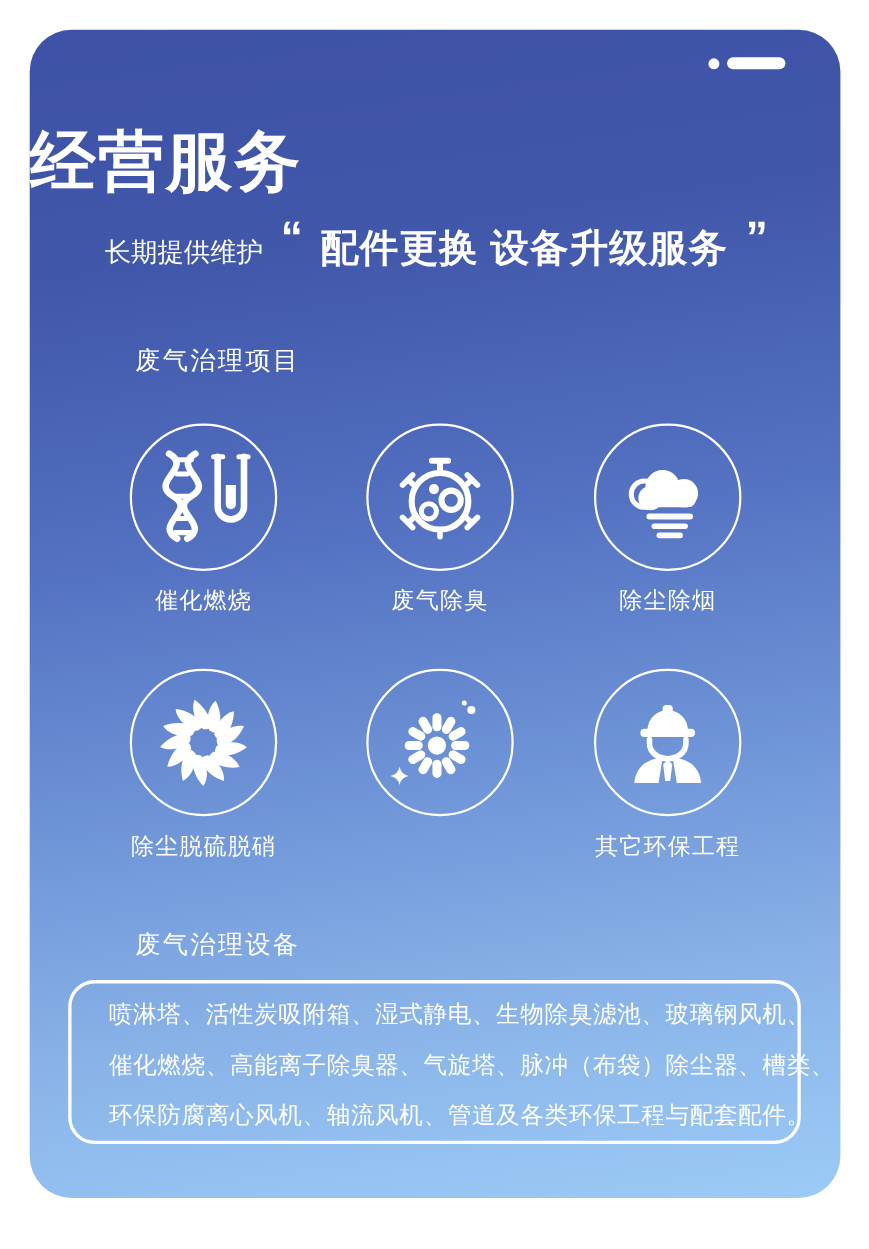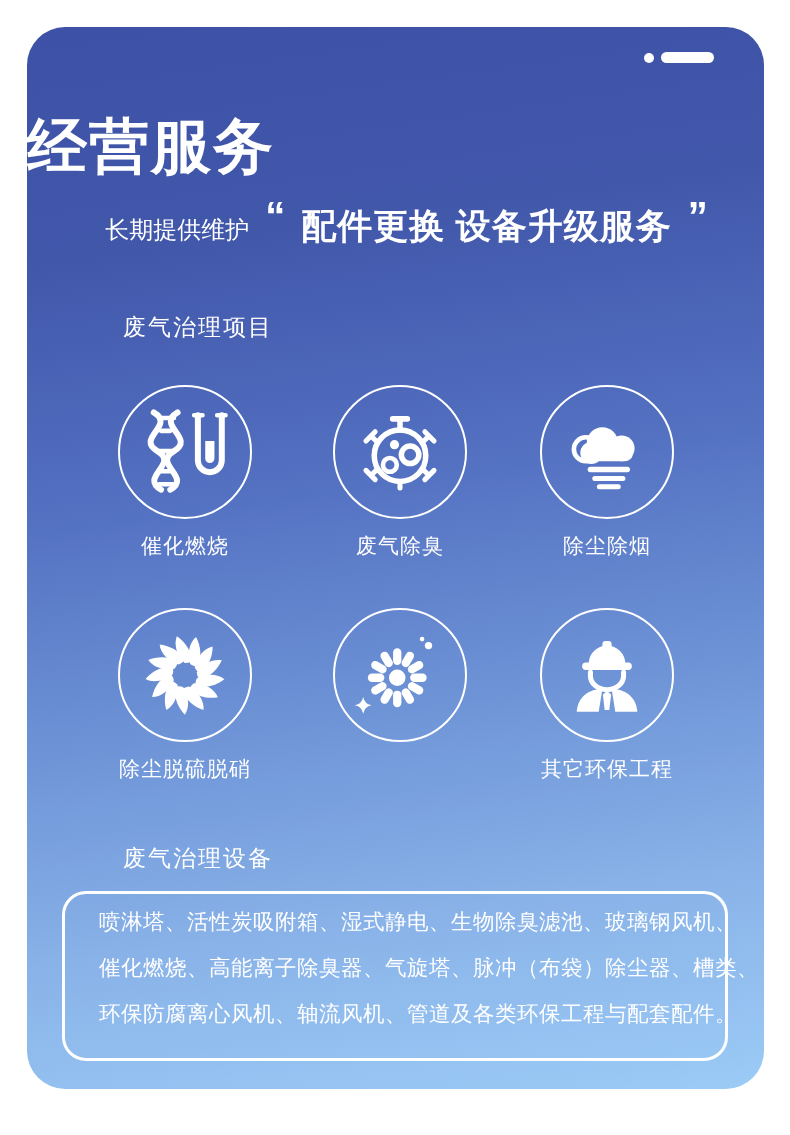--- a/index.html
+++ b/index.html
@@ -13,38 +13,38 @@
     border-radius:38px;
     background:linear-gradient(172deg,#3D52A6 0%,#4157AA 20%,#5370C1 42%,#6E94D7 63%,#8AB4E9 82%,#9CCBF6 100%);
   }
   .deco-dot{position:absolute;left:617px;top:26px;width:10px;height:10px;border-radius:50%;background:#fff;}
   .deco-pill{position:absolute;left:634px;top:25px;width:53px;height:11px;border-radius:6px;background:#fff;}
   .title{
     position:absolute;left:0;top:80px;width:100%;
     font-size:60px;font-weight:700;letter-spacing:2px;color:#fff;
   }
   .tagline{
-    position:absolute;left:11px;top:175px;width:100%;
+    position:absolute;left:1px;top:175px;width:100%;
     display:flex;justify-content:center;align-items:baseline;gap:16px;white-space:nowrap;
   }
   .tagline .prefix{font-size:24px;font-weight:400;}
   .tagline .main{font-size:35px;font-weight:700;letter-spacing:1px;}
   .tagline .q{font-size:40px;font-weight:700;position:relative;top:-8px;}
   .section-title{position:absolute;font-size:23px;font-weight:400;letter-spacing:2px;}
   .section-title.projects{left:96px;top:285px;}
   .section-title.equipment{left:96px;top:816px;}
   .proj-cell{position:absolute;width:214px;display:flex;flex-direction:column;align-items:center;}
   .proj-circle{
     width:134px;height:134px;border-radius:50%;border:2.5px solid #ffffff;
     box-sizing:border-box;display:flex;align-items:center;justify-content:center;
   }
   .proj-circle svg{width:92px;height:92px;display:block;}
   .proj-label{margin-top:13px;font-size:21px;letter-spacing:1px;white-space:nowrap;}
   .equip-box{
-    position:absolute;left:35px;top:864px;width:666px;height:170px;
+    position:absolute;left:35px;top:864px;width:666px;height:149px;
     border:3px solid #ffffff;border-radius:24px;box-sizing:border-box;
     padding:5px 0 16px 34px;
   }
   .equip-line{font-size:21.5px;line-height:46px;letter-spacing:0.5px;white-space:nowrap;}
   .ic{fill:#fff;stroke:none;}
   .ic-s{fill:none;stroke:#fff;}
 </style>
 </head>
 <body>
 

